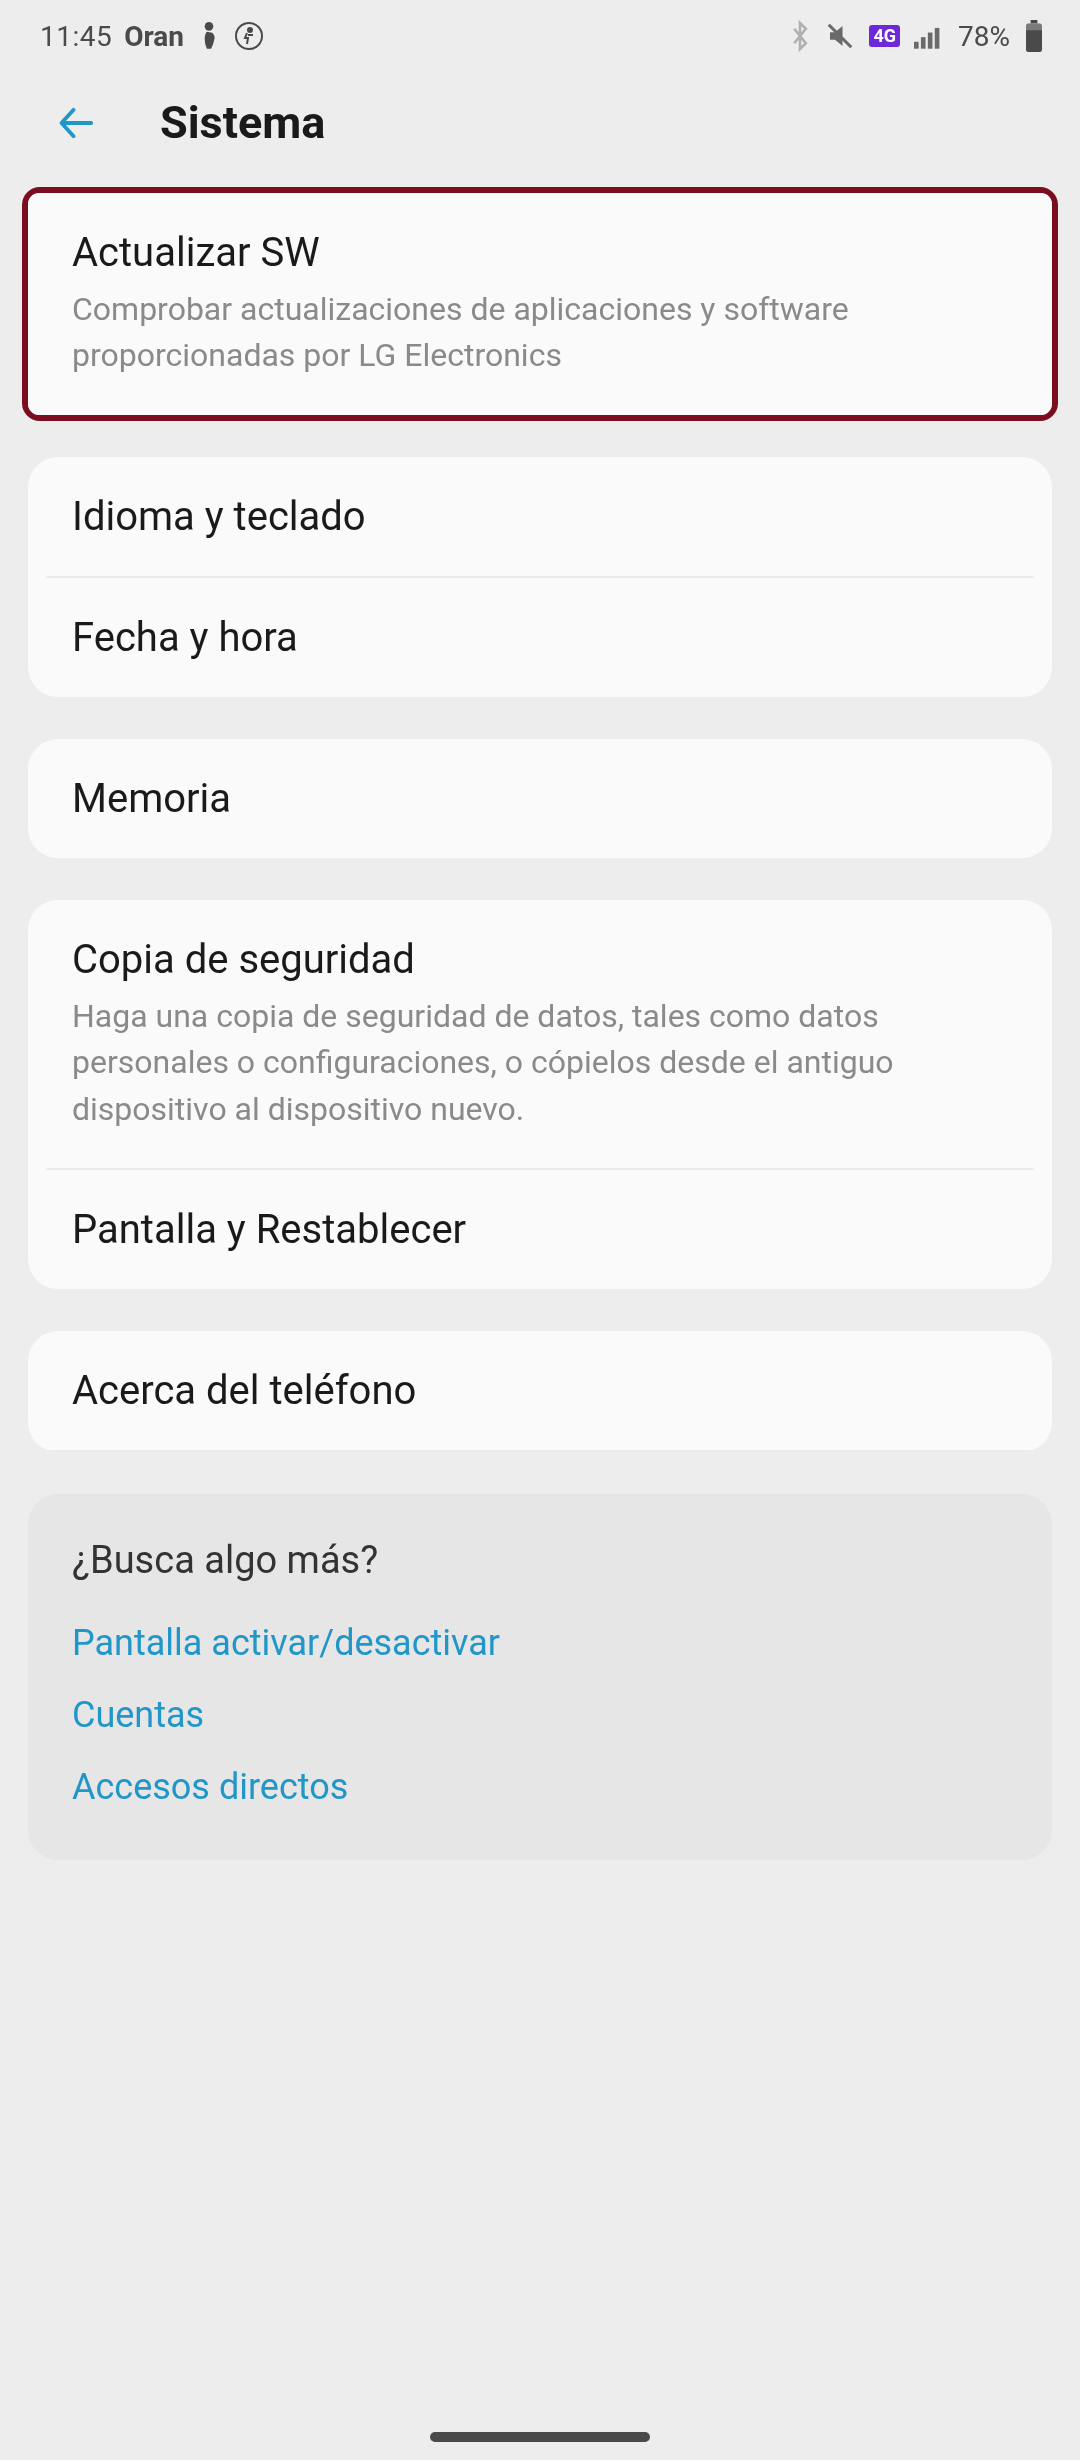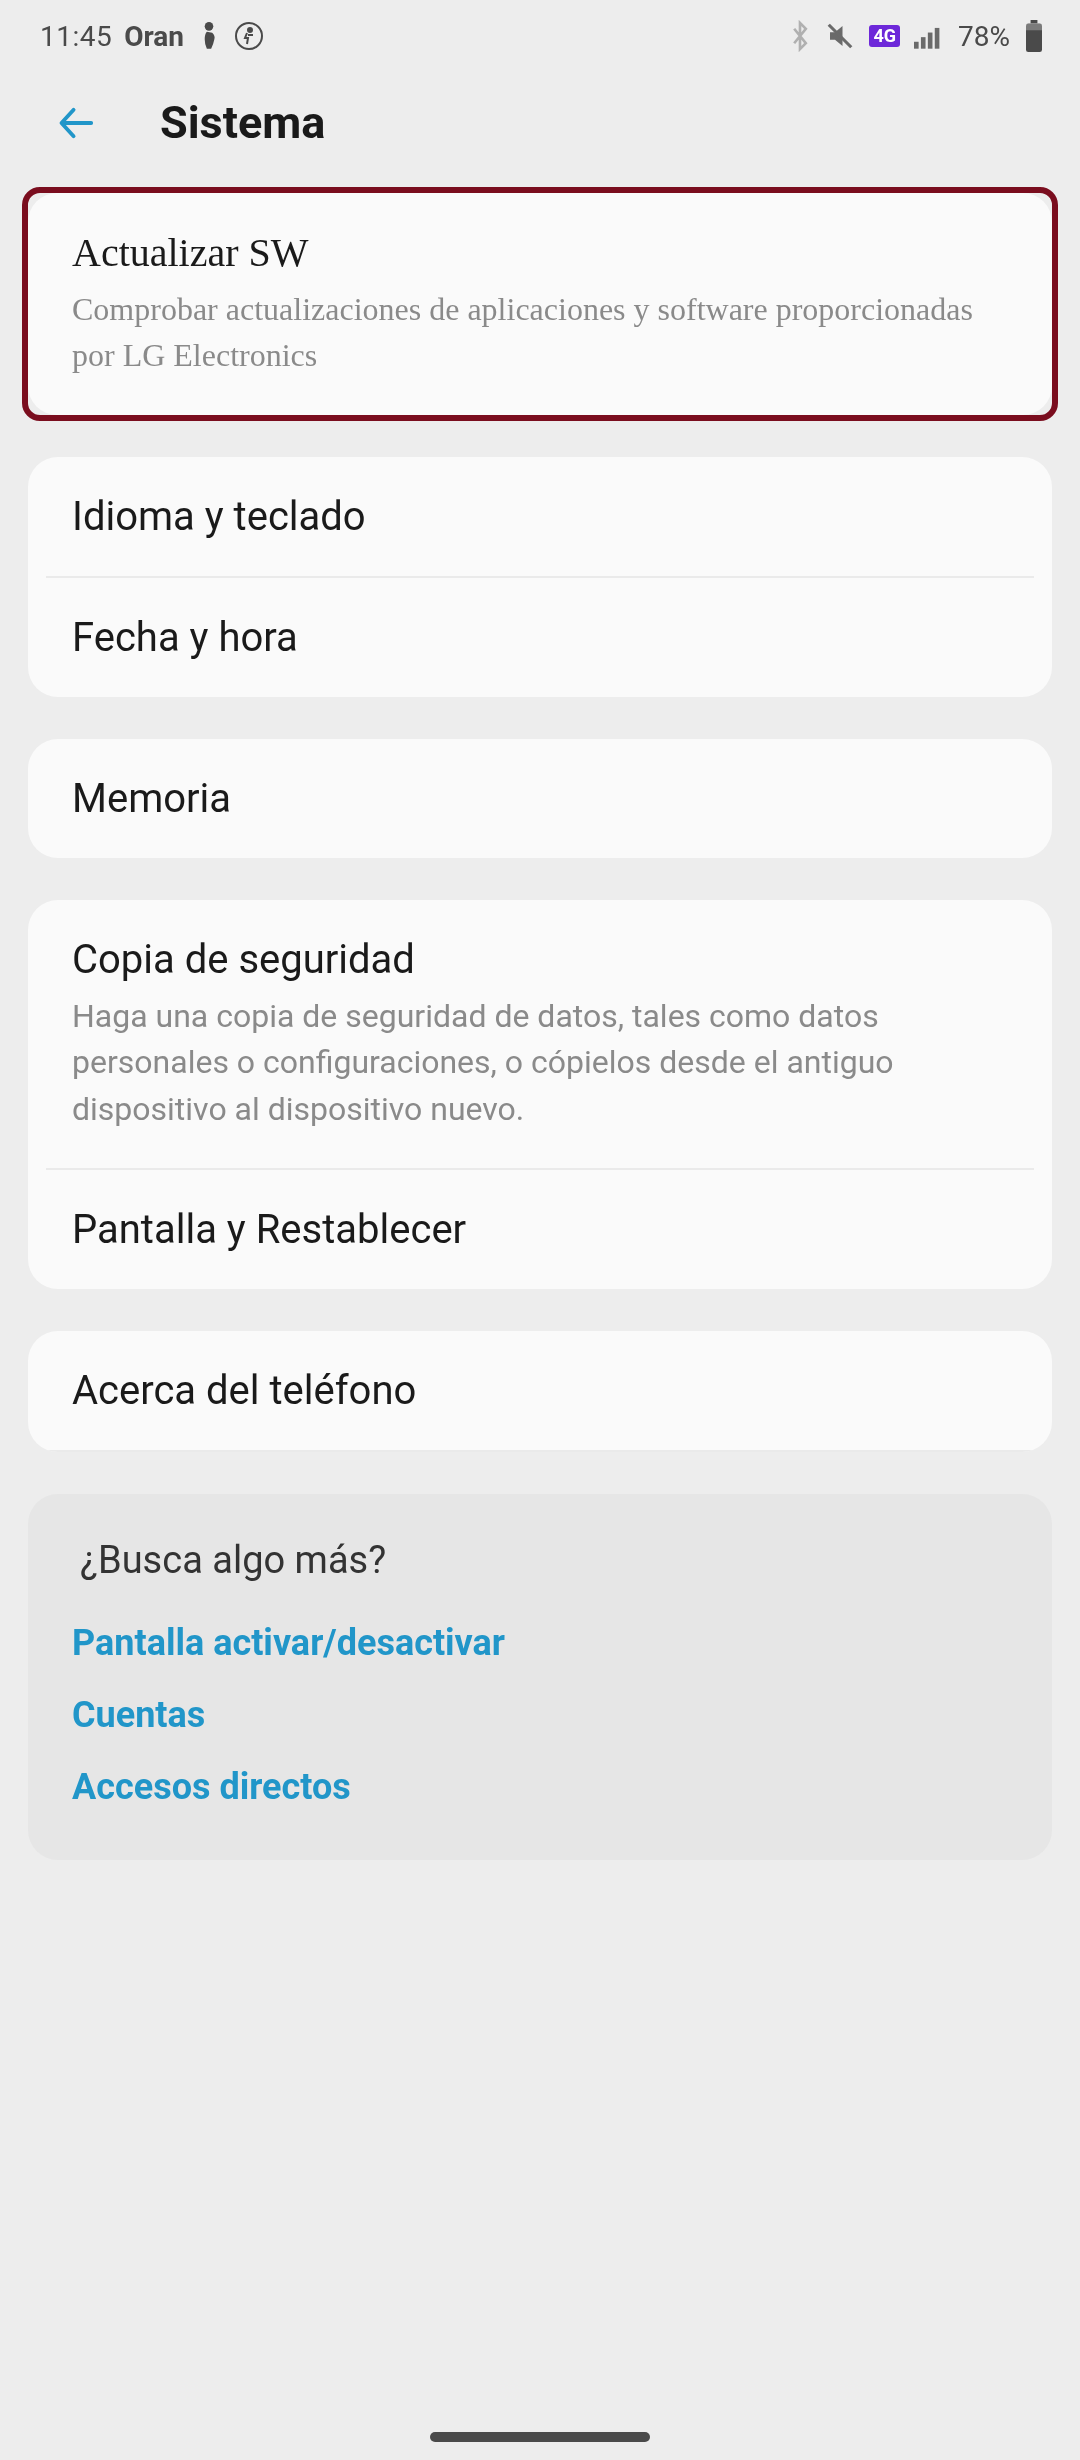--- a/index.html
+++ b/index.html
@@ -45,28 +45,28 @@
     .item-title { font-size: 40px; color: #1a1a1a; font-weight: 400; margin-bottom: 10px; }
     .item-desc { font-size: 32px; color: #8a8a8a; line-height: 1.45; font-weight: 400; }
     .item.no-desc .item-title { margin-bottom: 0; }
     .divider { height: 2px; background: #eaeaea; margin: 0 18px; }
     .highlight-box {
       border: 6px solid #7a0d1e;
       border-radius: 18px;
       margin: -6px -6px 36px -6px;
       padding: 0;
     }
-    .highlight-box .card { margin-bottom: 0; border-radius: 29px; font-family: Liberation Serif, serif; }
+    .highlight-box .card { margin-bottom: 0; border-radius: 11px; }
     .footer-card {
       background: #e6e6e6;
       border-radius: 30px;
       padding: 44px 44px 52px 44px;
     }
-    .footer-title { font-size: 38px; color: #333; font-weight: 400; margin-bottom: 40px; margin-left: 8px; }
-    .footer-link { font-size: 36px; color: #2196c9; font-weight: 700; margin-bottom: 30px; display: block; }
+    .footer-title { font-size: 38px; color: #333; font-weight: 400; margin-bottom: 40px; }
+    .footer-link { font-size: 36px; color: #2196c9; font-weight: 400; margin-bottom: 30px; display: block; }
     .footer-link:last-child { margin-bottom: 0; }
     .nav-bar {
       position: absolute;
       bottom: 18px;
       left: 50%;
       transform: translateX(-50%);
       width: 220px;
       height: 10px;
       background: #4a4a4a;
       border-radius: 5px;

